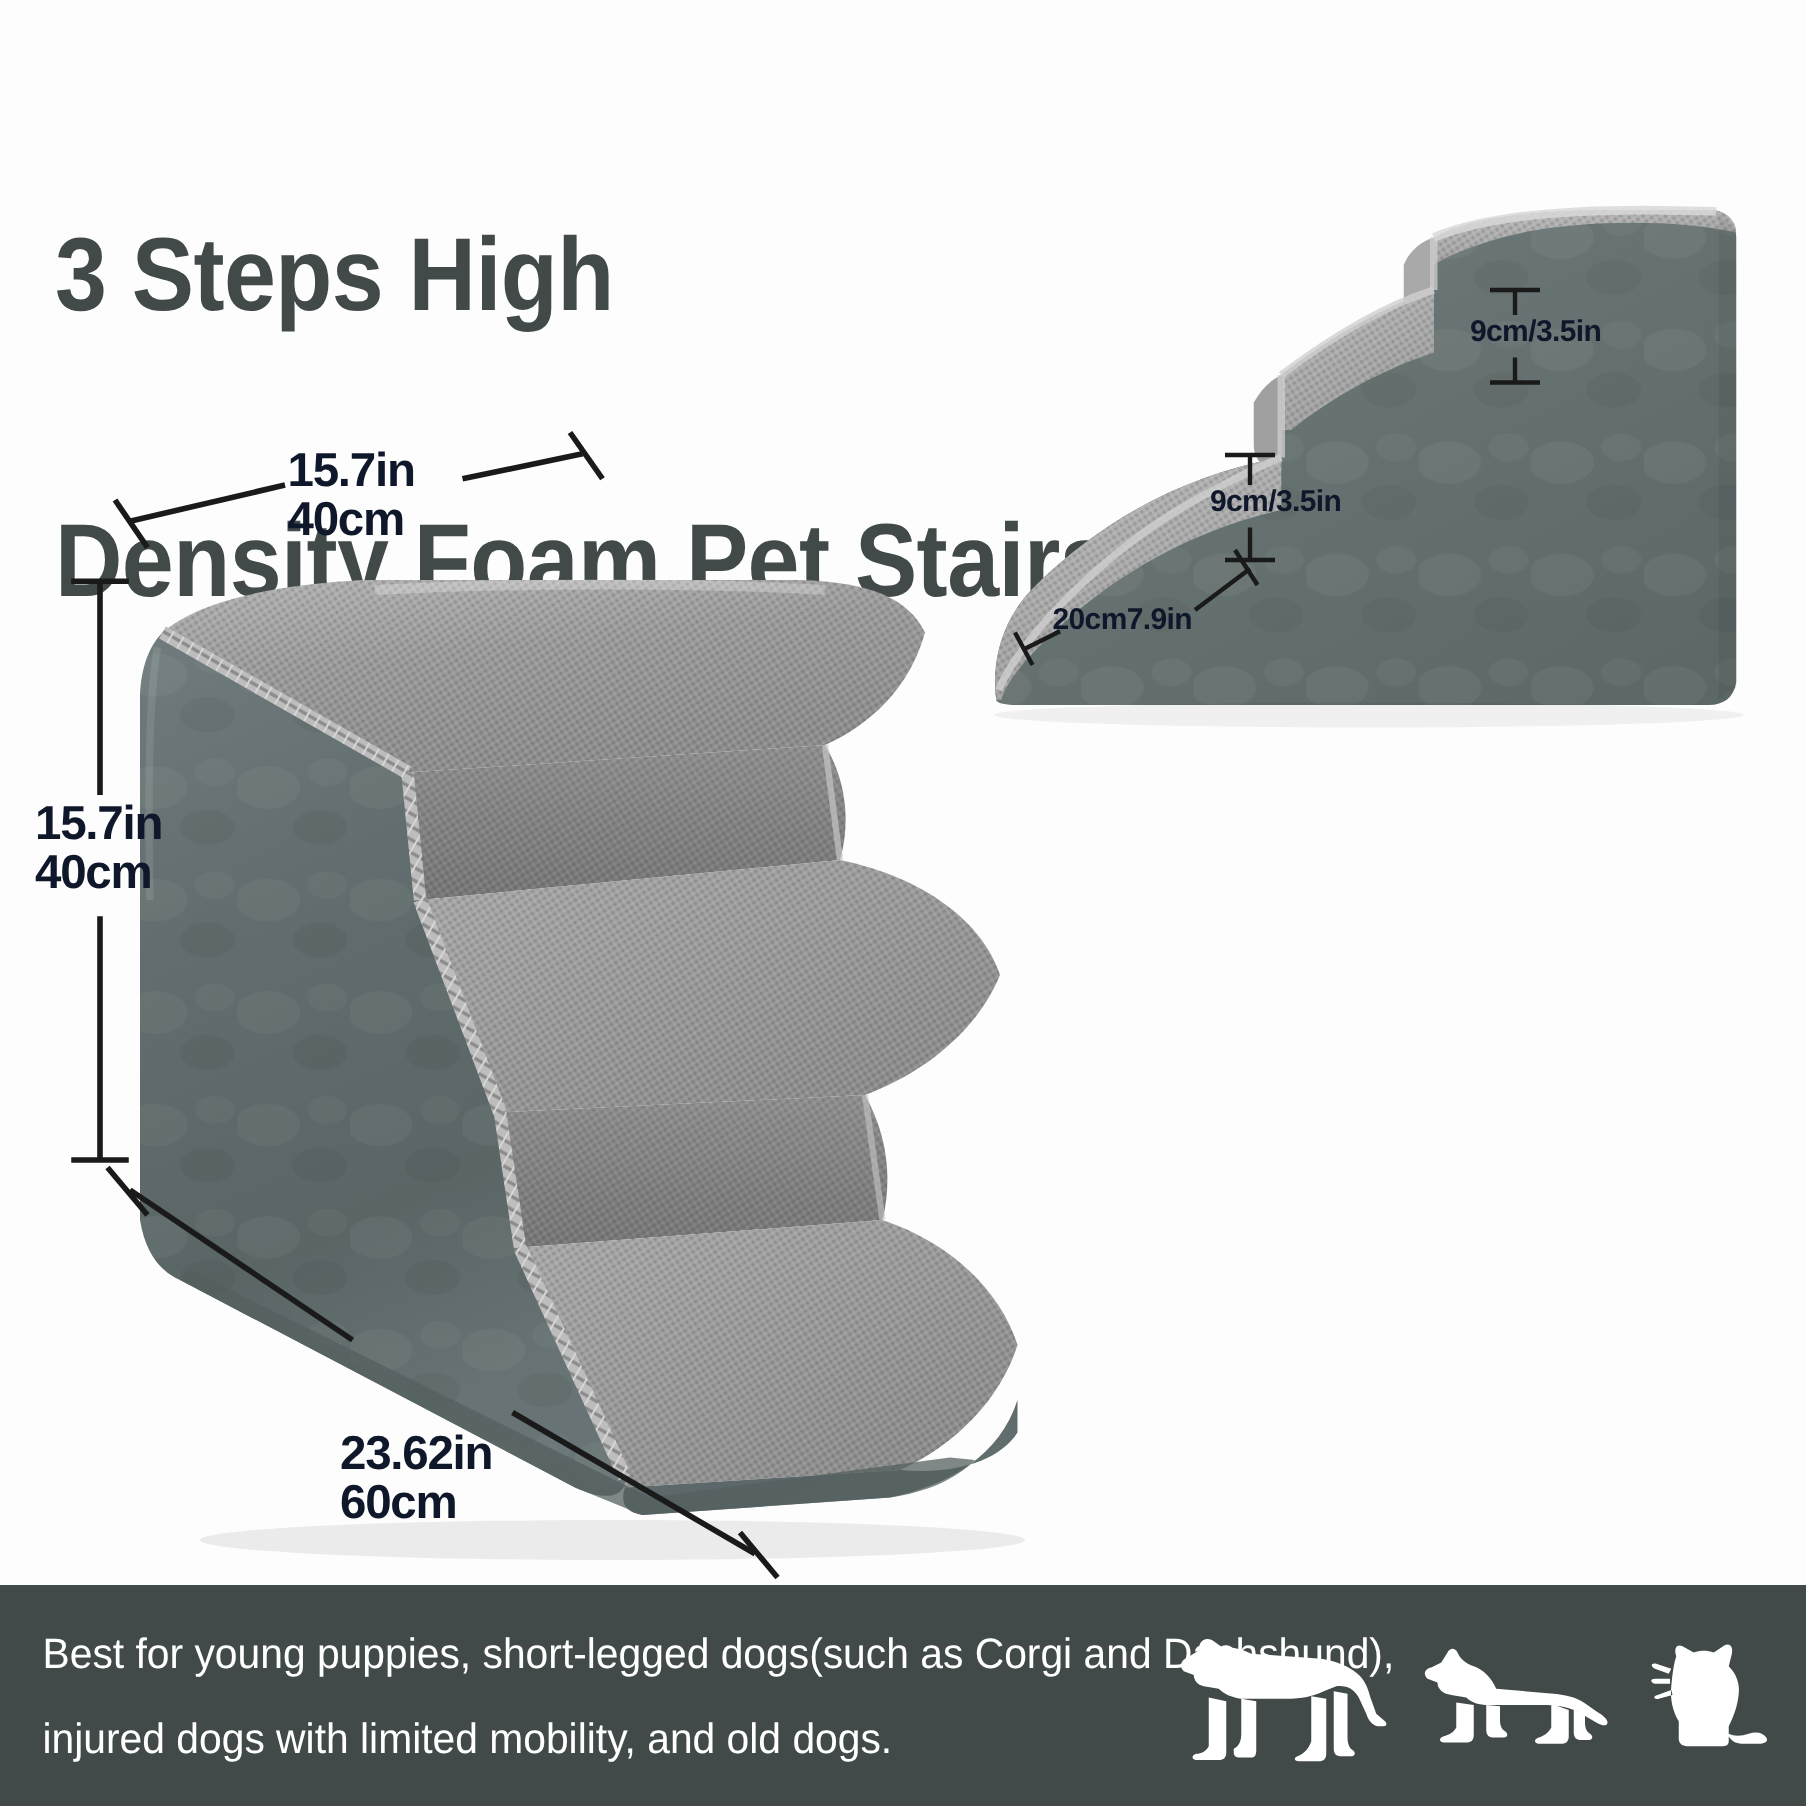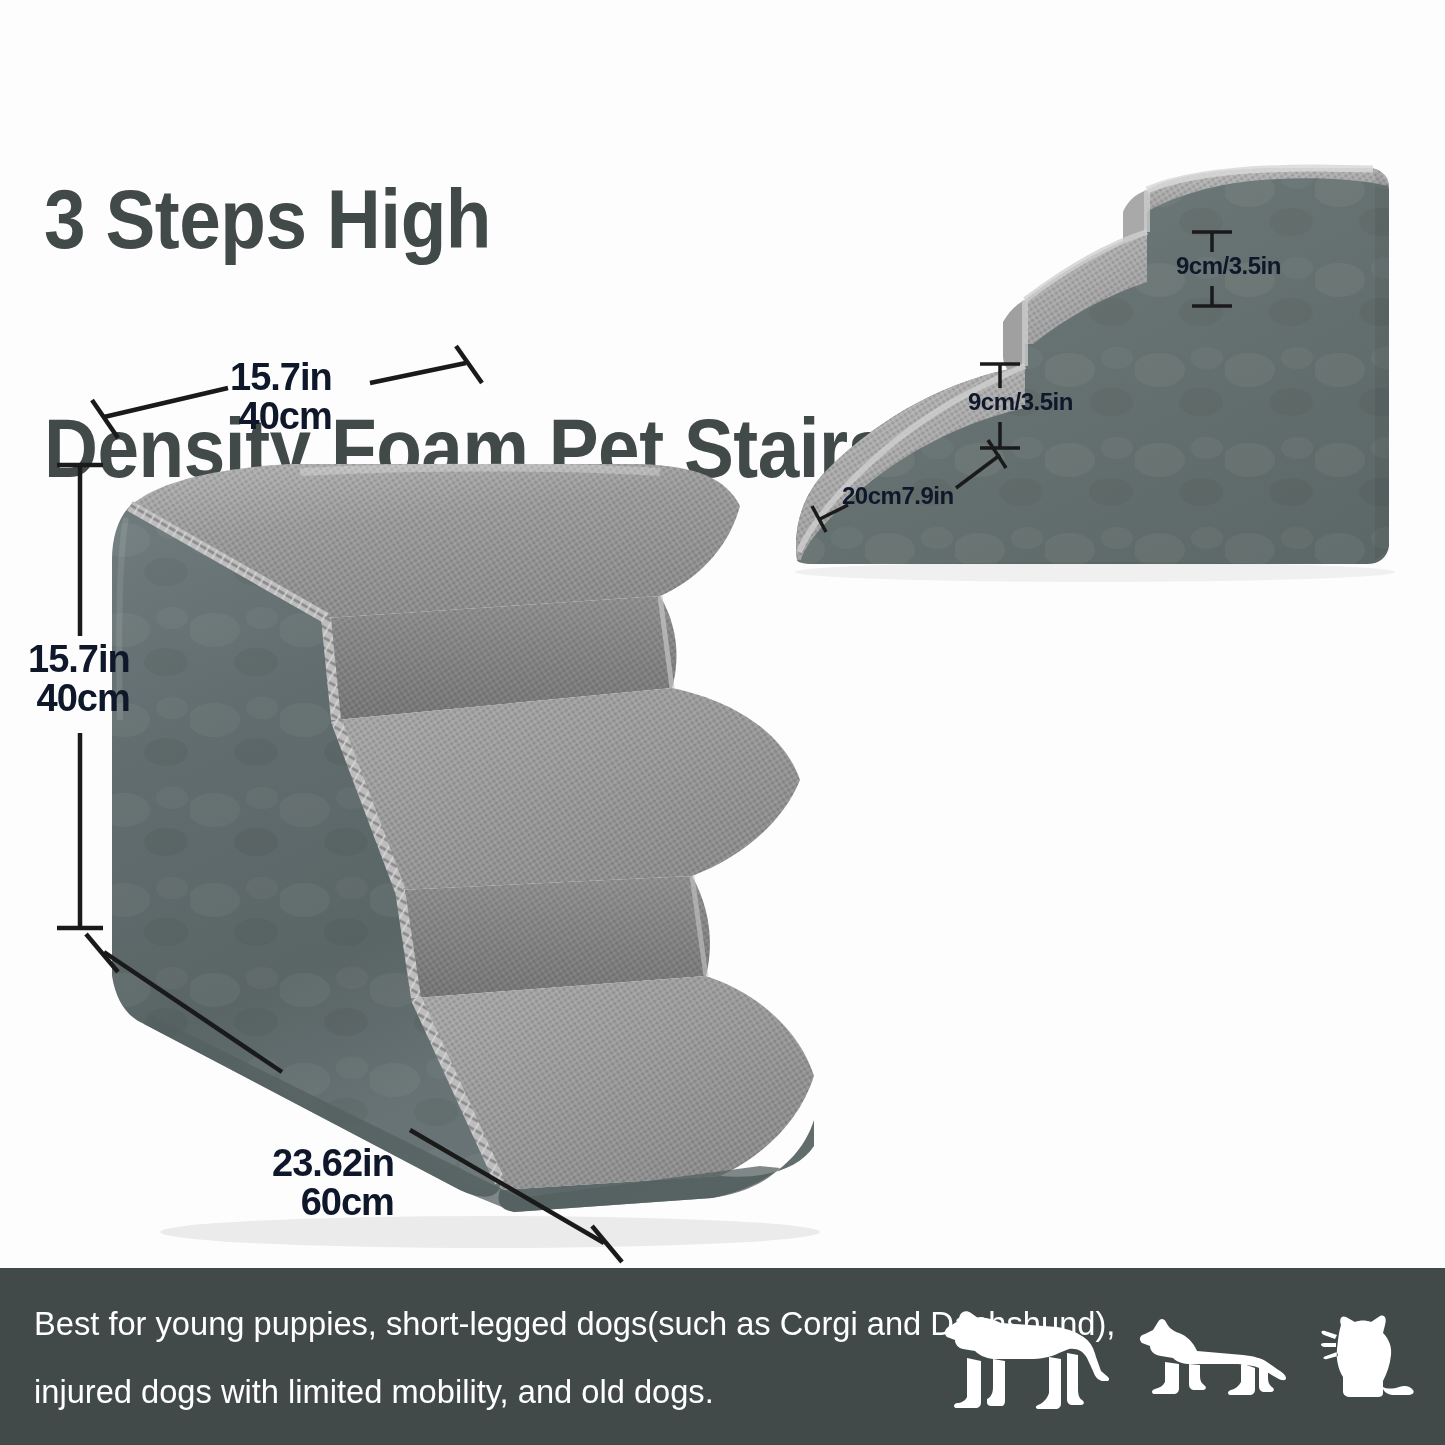--- a/index.html
+++ b/index.html
@@ -32,21 +32,21 @@
   .main-prod{position:absolute;left:100px;top:420px;width:740px;height:830px;}
   .main-prod svg{display:block;width:100%;height:100%;overflow:visible;}
 
   
   .inset-prod{position:absolute;left:775px;top:160px;width:630px;height:430px;}
   .inset-prod svg{display:block;width:100%;height:100%;overflow:visible;}
 
   
   .dim{position:absolute;color:#0f172a;font-weight:bold;line-height:1.02;}
   .dim .l{display:block;}
-  .dim-main{font-size:38px;letter-spacing:-1px;text-align:right;}
+  .dim-main{font-size:38px;letter-spacing:-1px;text-align:left;}
   .dim-small{font-size:24px;letter-spacing:-0.5px;white-space:nowrap;}
 
   .dim-top{left:230px;top:358px;}
   .dim-left{left:28px;top:640px;}
   .dim-bottom{left:272px;top:1144px;}
 
   .dim-ins-1{left:1176px;top:254px;}
   .dim-ins-2{left:968px;top:390px;}
   .dim-ins-3{left:842px;top:484px;}
 

